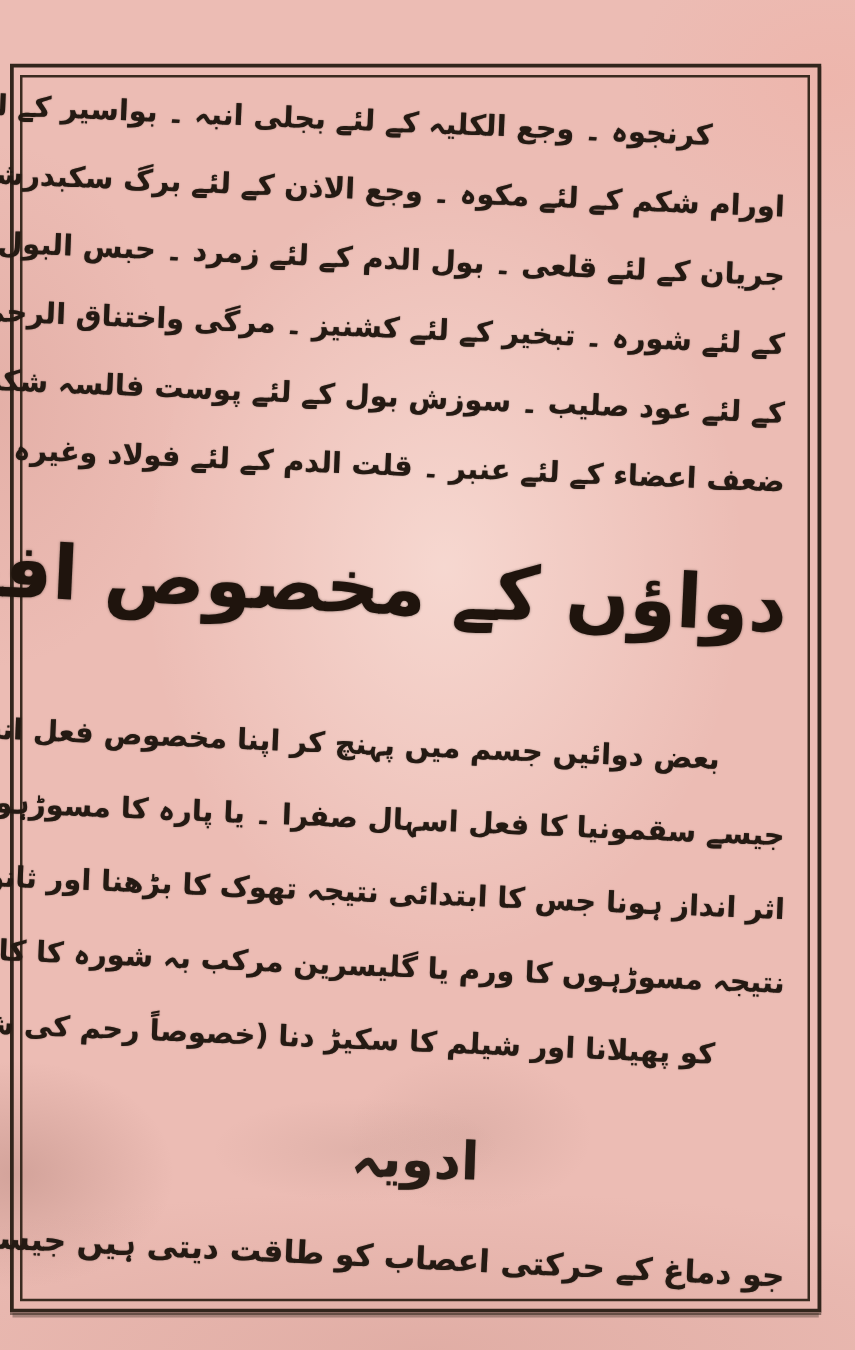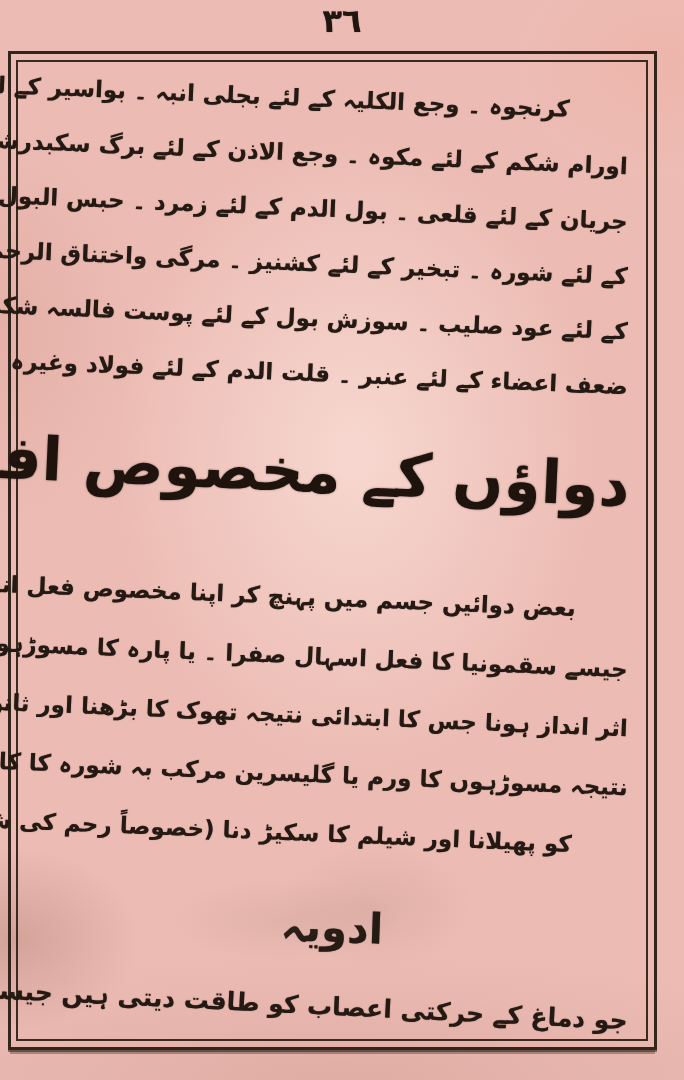--- a/index.html
+++ b/index.html
@@ -107,21 +107,20 @@
     left: 120px; top: 860px; width: 330px; height: 120px;
     background: radial-gradient(ellipse 50% 50% at 50% 50%, rgba(120,90,80,0.10), rgba(120,90,80,0) 70%);
     pointer-events: none;
   }
 </style>
 </head>
 <body>
 
 <div class="page">
 
-  <div class="page-number">٣٦</div>
 
   <div class="frame-outer">
     <div class="frame-inner">
       <div class="content" lang="ur" dir="rtl">
 
         <div class="para1">
           <div class="tline l0">کرنجوہ ۔ وجع الکلیہ کے لئے بجلی انبہ ۔ بواسیر کے لئے مقل ۔</div>
           <div class="tline l1">اورام شکم کے لئے مکوہ ۔ وجع الاذن کے لئے برگ سکبدرشن ۔</div>
           <div class="tline l2">جریان کے لئے قلعی ۔ بول الدم کے لئے زمرد ۔ حبس البول</div>
           <div class="tline l3">کے لئے شورہ ۔ تبخیر کے لئے کشنیز ۔ مرگی واختناق الرحم</div>

